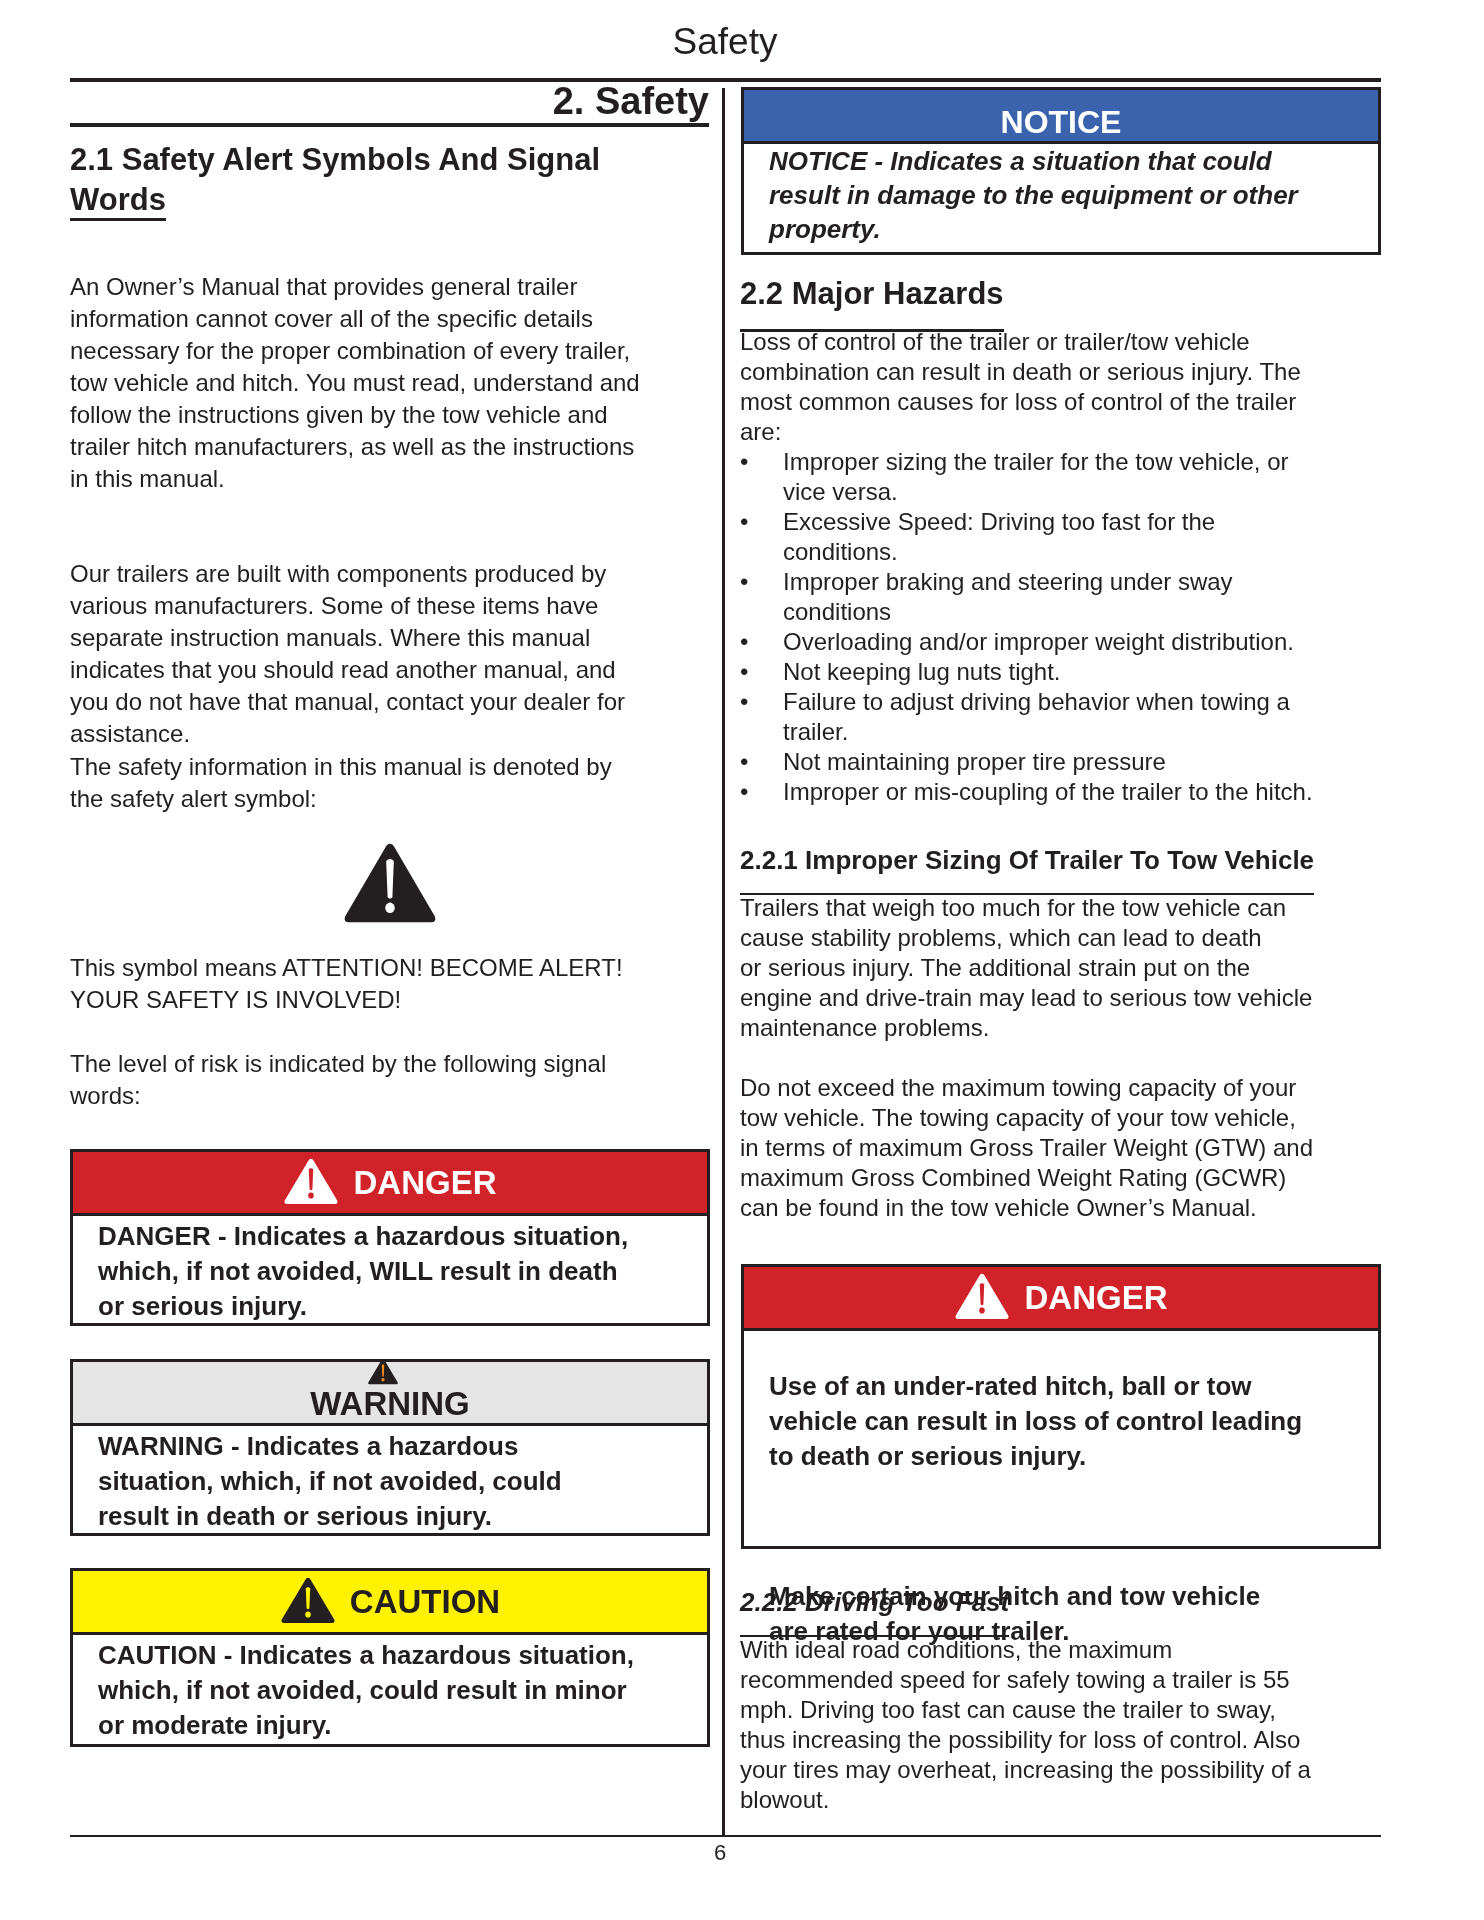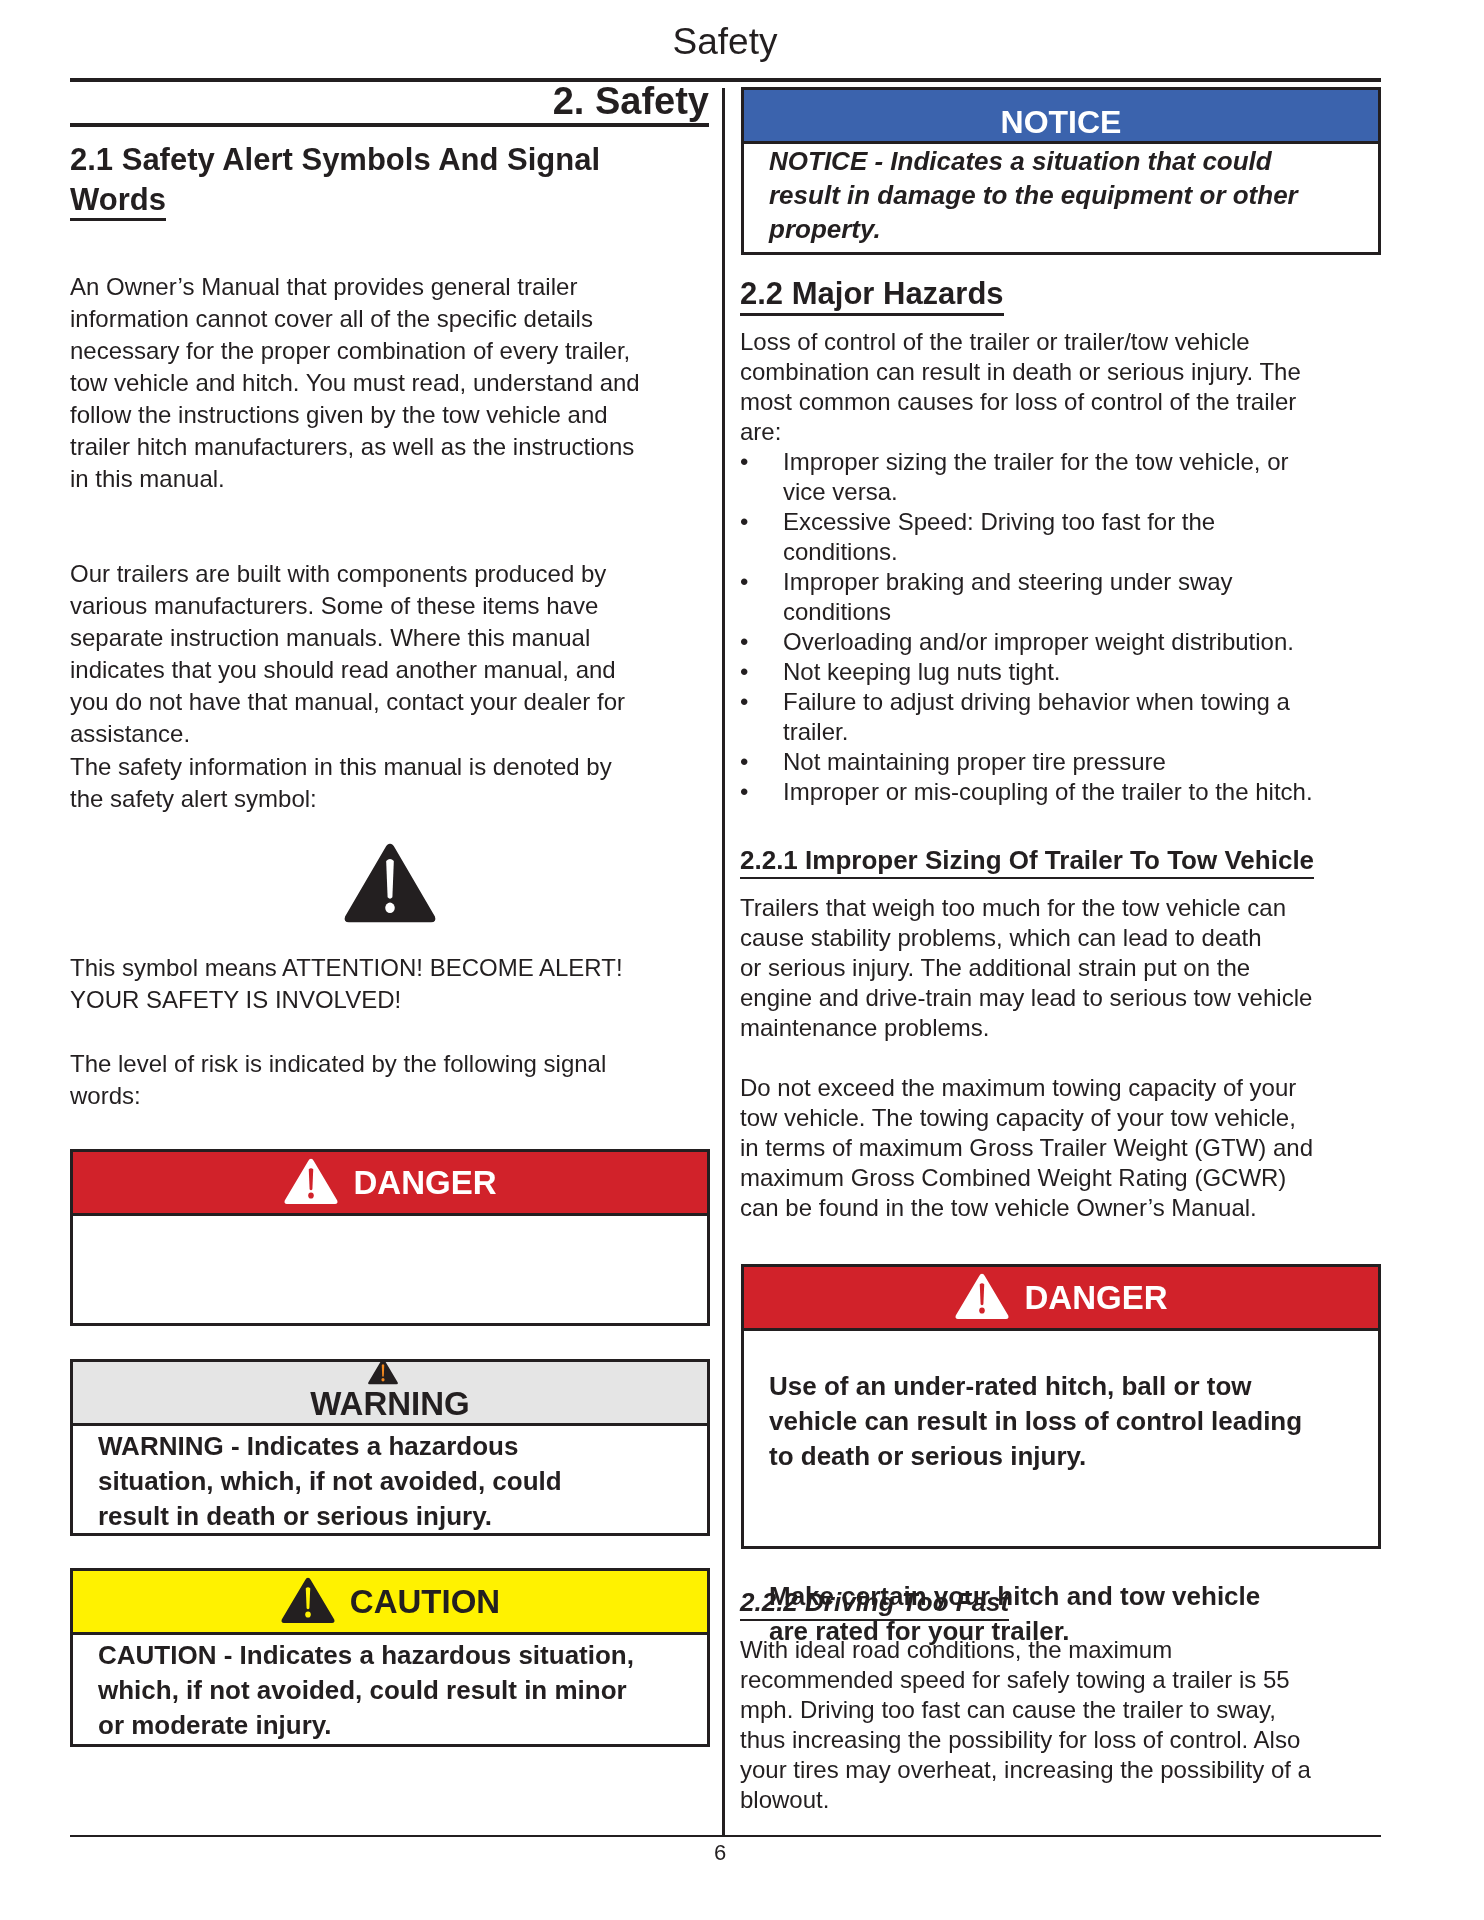--- a/index.html
+++ b/index.html
@@ -47,21 +47,21 @@
   .sbox .body {
     padding: 3px 8px 6px 25px; font-weight: bold; font-size: 26px; line-height: 35px; white-space: pre-line;
   }
   .danger .hdr { background: #d1222a; color: #ffffff; }
   .warning .hdr { background: #e5e5e5; color: #231f20; flex-direction: column; }
   .caution .hdr { background: #fff200; color: #231f20; }
   .notice .hdr { background: #3b63ad; color: #ffffff; height: 51px; font-size: 32px; align-items: flex-end; }
   .notice .body { font-style: italic; line-height: 34px; padding-top: 0px; border-radius: 25px; }
 
   .rh { font-weight: bold; font-size: 31px; line-height: 40px; }
-  .rh .u, .rh3 .u { border-bottom: 2px solid #231f20; padding-bottom: 2px; }
+  .rh .u, .rh3 .u { border-bottom: 2px solid #231f20; padding-bottom: 18px; }
   .rh .u { border-bottom-width: 3px; }
   .rh3 { font-weight: bold; font-size: 26px; line-height: 34px; }
 
   ul.bullets { list-style: none; margin: 0; padding: 0; }
   ul.bullets li { position: relative; padding-left: 43px; font-size: 24px; line-height: 30px; }
   ul.bullets li .dot { position: absolute; left: 0; top: 0; width: 20px; }
 </style>
 </head>
 <body>
 
@@ -106,20 +106,23 @@
 
 <div class="sbox danger" style="left:70px; top:1149px; width:640px; height:177px;">
   <div class="hdr">
     <svg class="tri" viewBox="0 0 100 86">
       <path d="M50 3 Q53 3 55 7 L97 78 Q99 84 93 84 L7 84 Q1 84 3 78 L45 7 Q47 3 50 3 Z" fill="#fff"></path>
       <path d="M46 22 Q50 18 54 22 L52.5 58 Q50 61 47.5 58 Z" fill="#d1222a"></path>
       <ellipse cx="50" cy="69" rx="5" ry="5.5" fill="#d1222a"></ellipse>
     </svg>
     <span>DANGER</span>
   </div>
+  <div class="body">DANGER - Indicates a hazardous situation,
+which, if not avoided, WILL result in death
+or serious injury.</div>
 </div>
 
 <div class="sbox warning" style="left:70px; top:1359px; width:640px; height:177px;">
   <div class="hdr">
     <svg class="tri" viewBox="0 0 100 86">
       <path d="M50 3 Q53 3 55 7 L97 78 Q99 84 93 84 L7 84 Q1 84 3 78 L45 7 Q47 3 50 3 Z" fill="#231f20"></path>
       <path d="M46 22 Q50 18 54 22 L52.5 58 Q50 61 47.5 58 Z" fill="#f58a1f"></path>
       <ellipse cx="50" cy="69" rx="5" ry="5.5" fill="#f58a1f"></ellipse>
     </svg>
     <span>WARNING</span>

